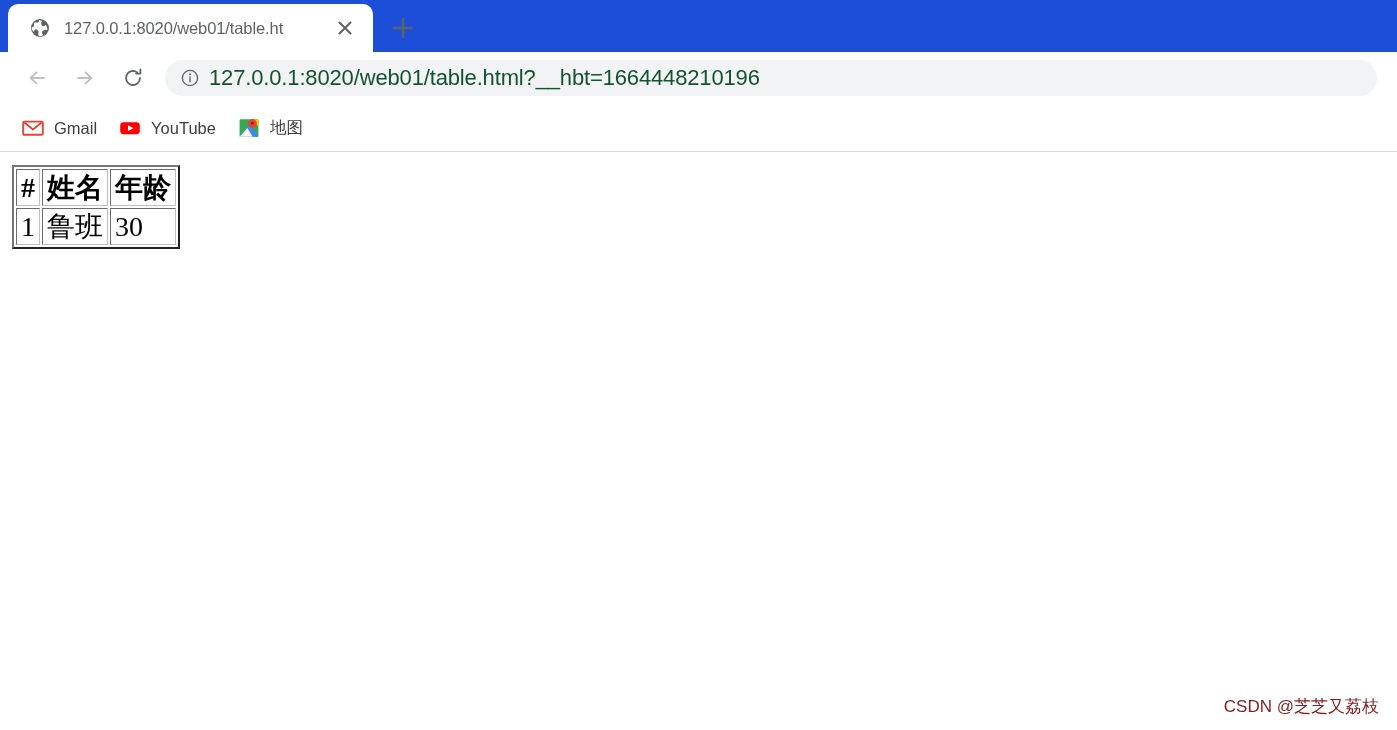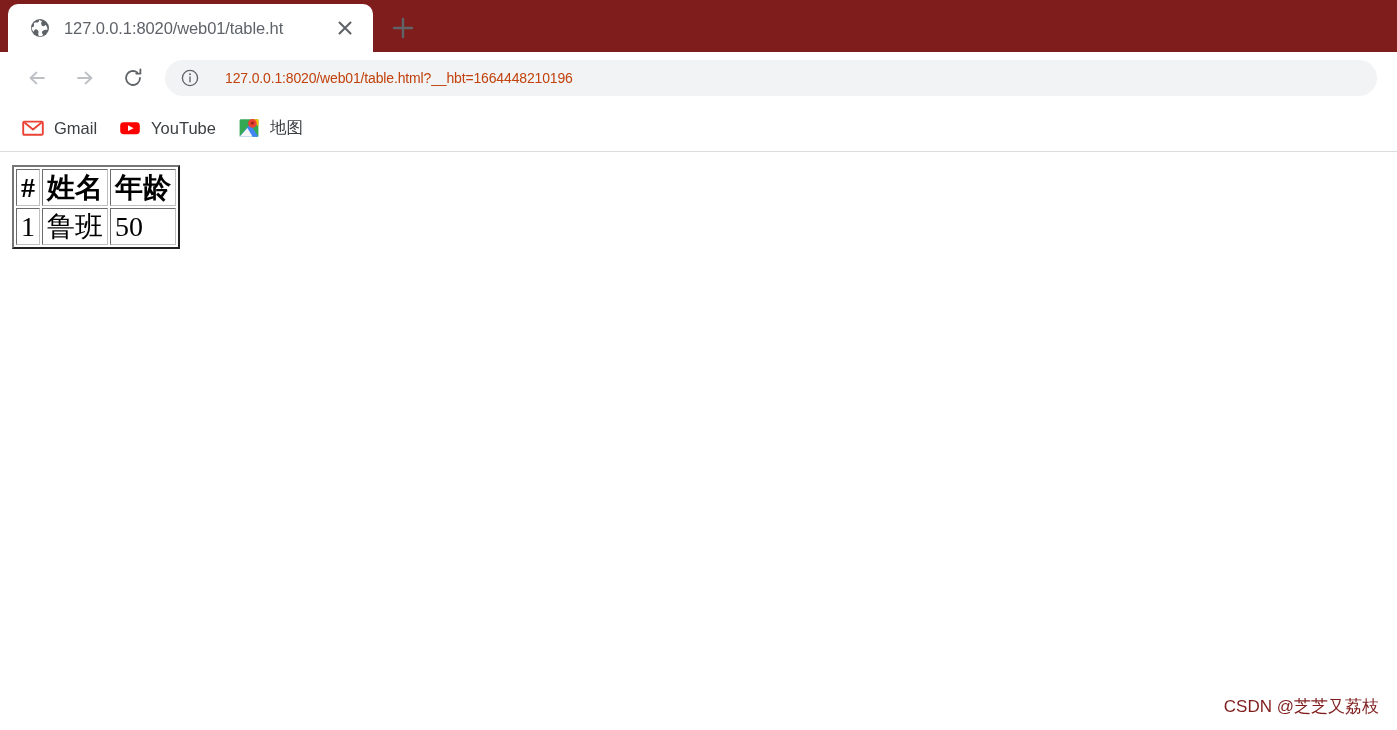--- a/index.html
+++ b/index.html
@@ -14,21 +14,21 @@
     overflow: hidden;
     position: relative;
   }
 
   
   .tabstrip {
     position: absolute;
     top: 0; left: 0;
     width: 1397px;
     height: 52px;
-    background: #7f1d1d;
+    background: #1d4ed8;
   }
   .tab {
     position: absolute;
     left: 8px;
     top: 4px;
     width: 365px;
     height: 48px;
     background: #ffffff;
     border-radius: 10px 10px 0 0;
     display: flex;
@@ -100,23 +100,23 @@
     display: flex;
     align-items: center;
   }
   .omnibox-icon {
     margin-left: 16px;
     width: 18px;
     height: 18px;
     flex: 0 0 18px;
   }
   .omnibox-url {
-    margin-left: 26px;
-    font-size: 14px;
-    color: #c2410c;
+    margin-left: 10px;
+    font-size: 22px;
+    color: #14532d;
     white-space: nowrap;
     letter-spacing: -0.15px;
   }
 
   
   .bookmarks {
     position: absolute;
     top: 104px; left: 0;
     width: 1397px;
     height: 48px;
@@ -307,20 +307,20 @@
       <tr>
         <th>#</th>
         <th>姓名</th>
         <th>年龄</th>
       </tr>
     </thead>
     <tbody>
       <tr>
         <td>1</td>
         <td>鲁班</td>
-        <td>50</td>
+        <td>30</td>
       </tr>
     </tbody>
   </table>
 
   <div class="watermark">CSDN @芝芝又荔枝</div>
 
 </div>
 
 </body></html>

